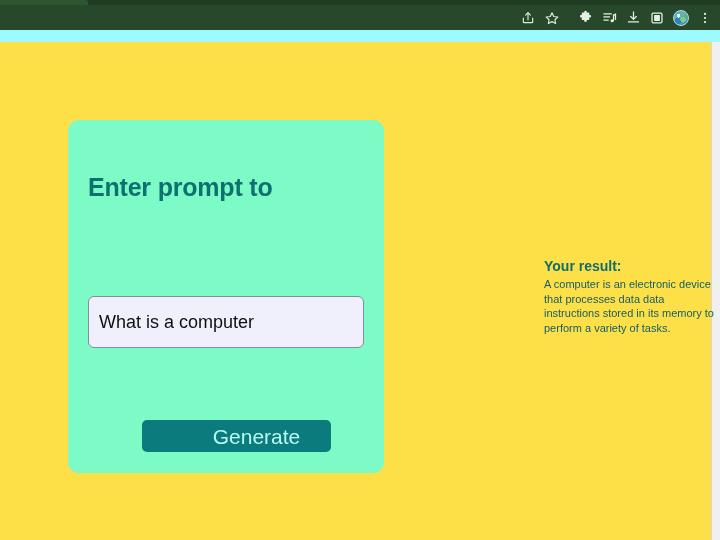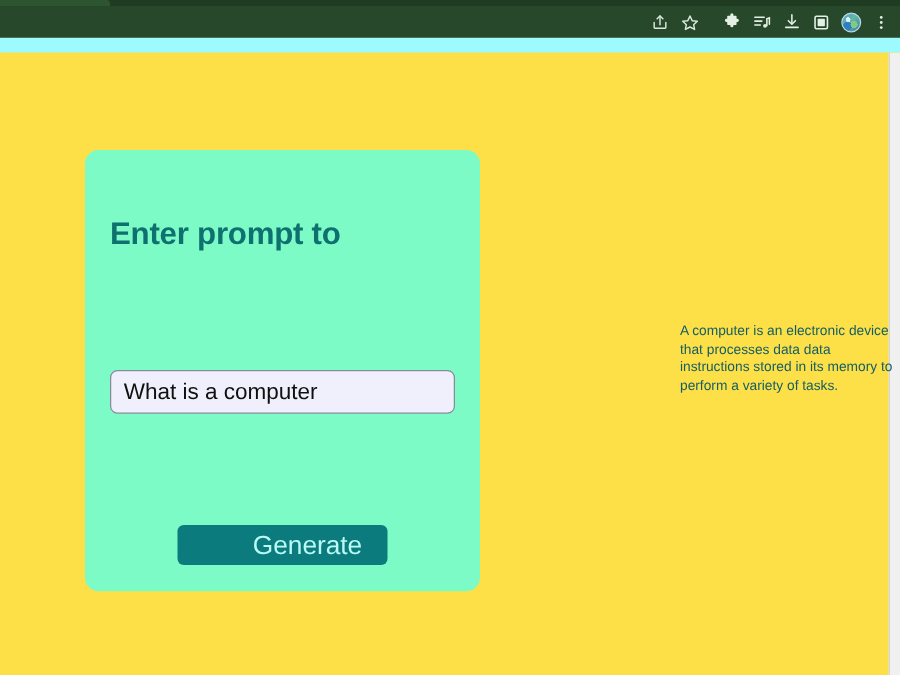--- a/index.html
+++ b/index.html
@@ -131,36 +131,36 @@
     font-weight: bold;
     line-height: 35px;
     letter-spacing: -0.2px;
   }
 
   .prompt-input {
     position: absolute;
     left: 20px;
     top: 176px;
     width: 276px;
-    height: 35px;
+    height: 52px;
     background: #eff0fb;
     border: 1px solid #8a8a9e;
     border-radius: 6px;
     padding: 0 10px;
     font-family: "Liberation Sans", sans-serif;
     font-size: 18px;
     color: #101010;
     outline: none;
   }
 
   .generate-button {
     position: absolute;
     left: 74px;
     top: 300px;
-    width: 168px;
+    width: 189px;
     height: 32px;
     background: #0b7b7e;
     color: #b8fbf4;
     border: none;
     border-radius: 5px;
     font-family: "Liberation Sans", sans-serif;
     font-size: 21px;
     line-height: 1;
     cursor: pointer;
     padding-left: 40px;
@@ -272,16 +272,17 @@
       <div>Enter prompt to</div>
     </div>
 
     <input class="prompt-input" type="text" value="What is a computer" style="">
 
     <button class="generate-button">Generate</button>
 
   </div>
 
   <div class="result-panel">
+    <div class="result-heading">Your result:</div>
     <div class="result-body">A computer is an electronic device that processes data data instructions stored in its memory to perform a variety of tasks.</div>
   </div>
 
 </div>
 
 </body></html>

